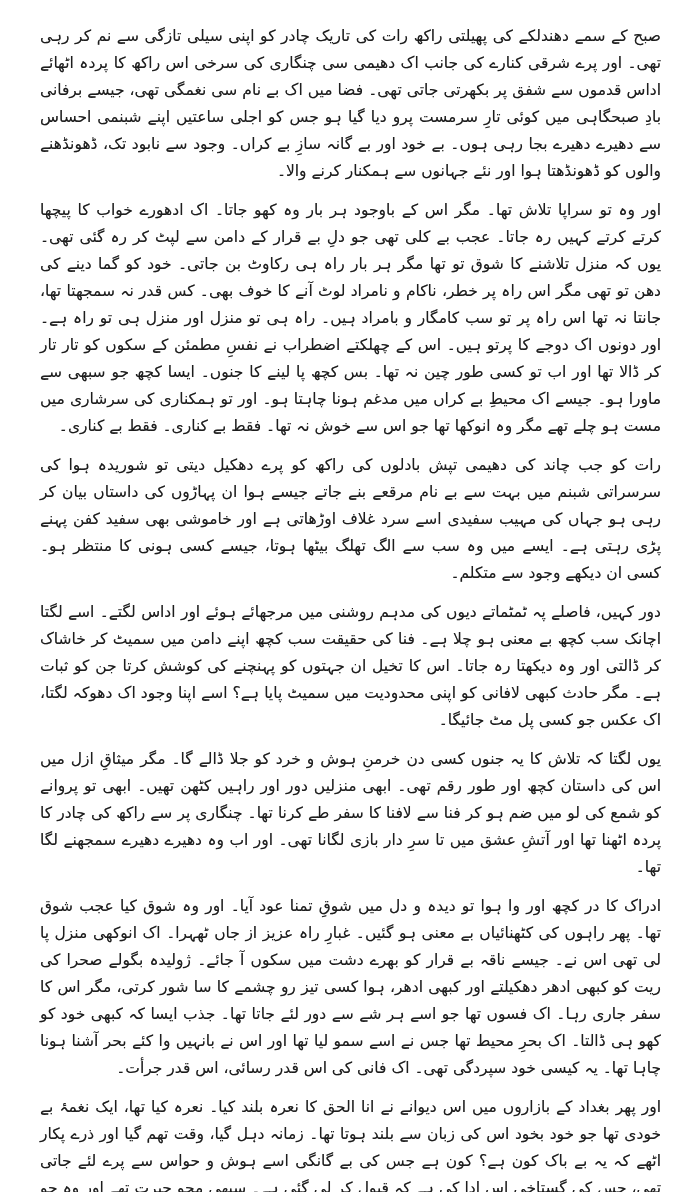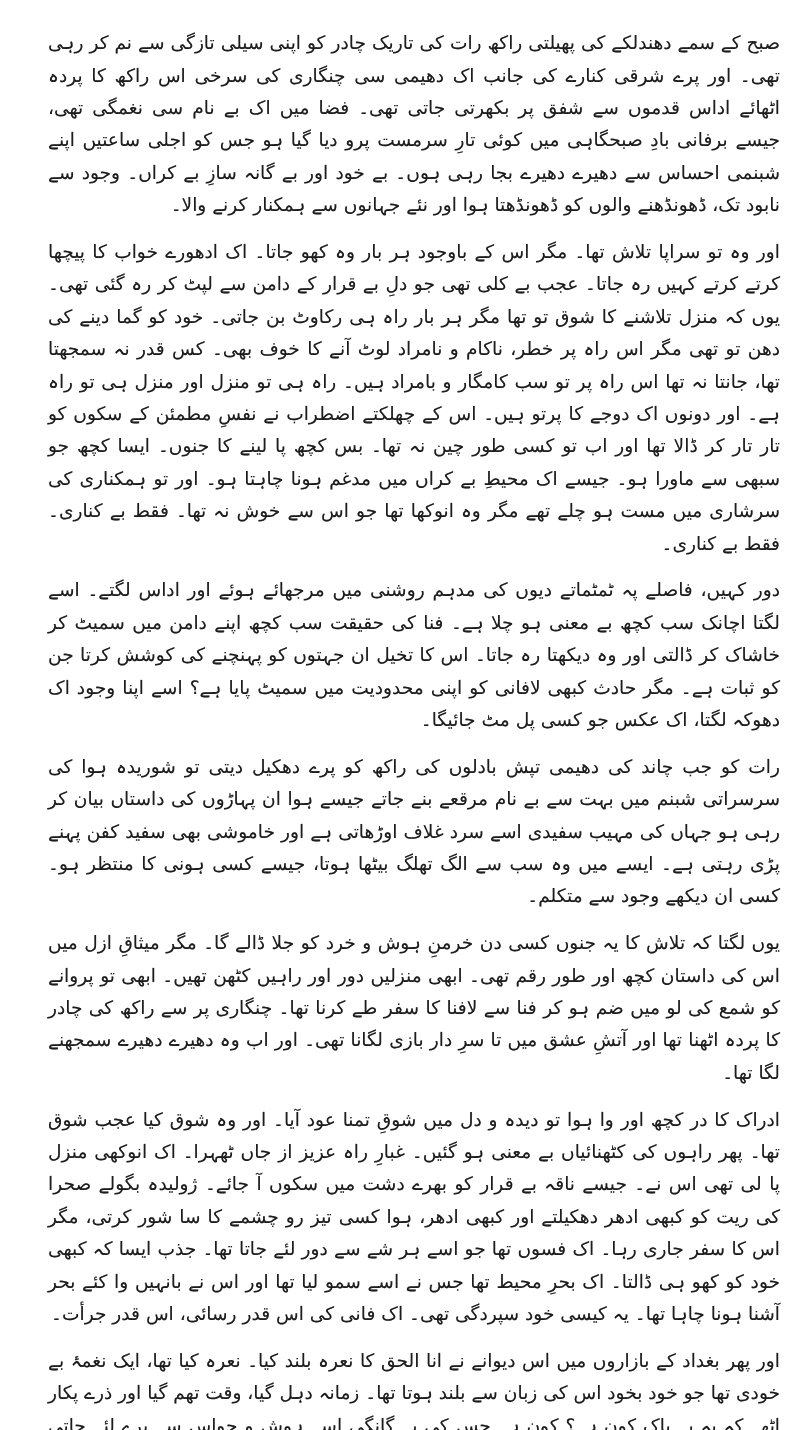--- a/index.html
+++ b/index.html
@@ -17,30 +17,30 @@
     background: #ffffff;
     padding: 23px 12px 0 40px;
     direction: rtl;
     font-family: "DejaVu Sans", sans-serif;
     font-size: 15.5px;
     line-height: 27px;
     color: #1d1d1d;
     text-shadow: 0 0 0.4px rgba(40,40,40,0.45);
   }
   .page p {
-    margin: 0 11px 12px 0;
+    margin: 0 0 12px 0;
     text-align: justify;
     text-justify: inter-word;
   }
 </style>
 </head>
 <body>
 
 <div class="page">
   <p>صبح کے سمے دھندلکے کی پھیلتی راکھ رات کی تاریک چادر کو اپنی سیلی تازگی سے نم کر رہی تھی۔ اور پرے شرقی کنارے کی جانب اک دھیمی سی چنگاری کی سرخی اس راکھ کا پردہ اٹھائے اداس قدموں سے شفق پر بکھرتی جاتی تھی۔ فضا میں اک بے نام سی نغمگی تھی، جیسے برفانی بادِ صبحگاہی میں کوئی تارِ سرمست پرو دیا گیا ہو جس کو اجلی ساعتیں اپنے شبنمی احساس سے دھیرے دھیرے بجا رہی ہوں۔ بے خود اور بے گانہ سازِ بے کراں۔ وجود سے نابود تک، ڈھونڈھنے والوں کو ڈھونڈھتا ہوا اور نئے جہانوں سے ہمکنار کرنے والا۔</p>
   <p>اور وہ تو سراپا تلاش تھا۔ مگر اس کے باوجود ہر بار وہ کھو جاتا۔ اک ادھورے خواب کا پیچھا کرتے کرتے کہیں رہ جاتا۔ عجب بے کلی تھی جو دلِ بے قرار کے دامن سے لپٹ کر رہ گئی تھی۔ یوں کہ منزل تلاشنے کا شوق تو تھا مگر ہر بار راہ ہی رکاوٹ بن جاتی۔ خود کو گما دینے کی دھن تو تھی مگر اس راہ پر خطر، ناکام و نامراد لوٹ آنے کا خوف بھی۔ کس قدر نہ سمجھتا تھا، جانتا نہ تھا اس راہ پر تو سب کامگار و بامراد ہیں۔ راہ ہی تو منزل اور منزل ہی تو راہ ہے۔ اور دونوں اک دوجے کا پرتو ہیں۔ اس کے چھلکتے اضطراب نے نفسِ مطمئن کے سکوں کو تار تار کر ڈالا تھا اور اب تو کسی طور چین نہ تھا۔ بس کچھ پا لینے کا جنوں۔ ایسا کچھ جو سبھی سے ماورا ہو۔ جیسے اک محیطِ بے کراں میں مدغم ہونا چاہتا ہو۔ اور تو ہمکناری کی سرشاری میں مست ہو چلے تھے مگر وہ انوکھا تھا جو اس سے خوش نہ تھا۔ فقط بے کناری۔ فقط بے کناری۔</p>
+  <p>رات کو جب چاند کی دھیمی تپش بادلوں کی راکھ کو پرے دھکیل دیتی تو شوریدہ ہوا کی سرسراتی شبنم میں بہت سے بے نام مرقعے بنے جاتے جیسے ہوا ان پہاڑوں کی داستاں بیان کر رہی ہو جہاں کی مہیب سفیدی اسے سرد غلاف اوڑھاتی ہے اور خاموشی بھی سفید کفن پہنے پڑی رہتی ہے۔ ایسے میں وہ سب سے الگ تھلگ بیٹھا ہوتا، جیسے کسی ہونی کا منتظر ہو۔ کسی ان دیکھے وجود سے متکلم۔</p>
   <p>دور کہیں، فاصلے پہ ٹمٹماتے دیوں کی مدہم روشنی میں مرجھائے ہوئے اور اداس لگتے۔ اسے لگتا اچانک سب کچھ بے معنی ہو چلا ہے۔ فنا کی حقیقت سب کچھ اپنے دامن میں سمیٹ کر خاشاک کر ڈالتی اور وہ دیکھتا رہ جاتا۔ اس کا تخیل ان جہتوں کو پہنچنے کی کوشش کرتا جن کو ثبات ہے۔ مگر حادث کبھی لافانی کو اپنی محدودیت میں سمیٹ پایا ہے؟ اسے اپنا وجود اک دھوکہ لگتا، اک عکس جو کسی پل مٹ جائیگا۔</p>
-  <p>رات کو جب چاند کی دھیمی تپش بادلوں کی راکھ کو پرے دھکیل دیتی تو شوریدہ ہوا کی سرسراتی شبنم میں بہت سے بے نام مرقعے بنے جاتے جیسے ہوا ان پہاڑوں کی داستاں بیان کر رہی ہو جہاں کی مہیب سفیدی اسے سرد غلاف اوڑھاتی ہے اور خاموشی بھی سفید کفن پہنے پڑی رہتی ہے۔ ایسے میں وہ سب سے الگ تھلگ بیٹھا ہوتا، جیسے کسی ہونی کا منتظر ہو۔ کسی ان دیکھے وجود سے متکلم۔</p>
   <p>یوں لگتا کہ تلاش کا یہ جنوں کسی دن خرمنِ ہوش و خرد کو جلا ڈالے گا۔ مگر میثاقِ ازل میں اس کی داستان کچھ اور طور رقم تھی۔ ابھی منزلیں دور اور راہیں کٹھن تھیں۔ ابھی تو پروانے کو شمع کی لو میں ضم ہو کر فنا سے لافنا کا سفر طے کرنا تھا۔ چنگاری پر سے راکھ کی چادر کا پردہ اٹھنا تھا اور آتشِ عشق میں تا سرِ دار بازی لگانا تھی۔ اور اب وہ دھیرے دھیرے سمجھنے لگا تھا۔</p>
   <p>ادراک کا در کچھ اور وا ہوا تو دیدہ و دل میں شوقِ تمنا عود آیا۔ اور وہ شوق کیا عجب شوق تھا۔ پھر راہوں کی کٹھنائیاں بے معنی ہو گئیں۔ غبارِ راہ عزیز از جاں ٹھہرا۔ اک انوکھی منزل پا لی تھی اس نے۔ جیسے ناقہ بے قرار کو بھرے دشت میں سکوں آ جائے۔ ژولیدہ بگولے صحرا کی ریت کو کبھی ادھر دھکیلتے اور کبھی ادھر، ہوا کسی تیز رو چشمے کا سا شور کرتی، مگر اس کا سفر جاری رہا۔ اک فسوں تھا جو اسے ہر شے سے دور لئے جاتا تھا۔ جذب ایسا کہ کبھی خود کو کھو ہی ڈالتا۔ اک بحرِ محیط تھا جس نے اسے سمو لیا تھا اور اس نے بانہیں وا کئے بحر آشنا ہونا چاہا تھا۔ یہ کیسی خود سپردگی تھی۔ اک فانی کی اس قدر رسائی، اس قدر جرأت۔</p>
   <p>اور پھر بغداد کے بازاروں میں اس دیوانے نے انا الحق کا نعرہ بلند کیا۔ نعرہ کیا تھا، ایک نغمۂ بے خودی تھا جو خود بخود اس کی زبان سے بلند ہوتا تھا۔ زمانہ دہل گیا، وقت تھم گیا اور ذرے پکار اٹھے کہ یہ بے باک کون ہے؟ کون ہے جس کی بے گانگی اسے ہوش و حواس سے پرے لئے جاتی تھی، جس کی گستاخی اس ادا کی ہے کہ قبول کر لی گئی ہے۔ سبھی محوِ حیرت تھے اور وہ جو اس کے جنوں کو سمجھتے تھے، سمجھ چکے تھے کہ پروانہ اب فنا سے لافنا کا سفر طے کیا ہی چاہتا ہے۔ جیسے کوئی چنگاری جل اٹھنے کو بے تاب ہے۔</p>
 
 </div>
 
 </body></html>

